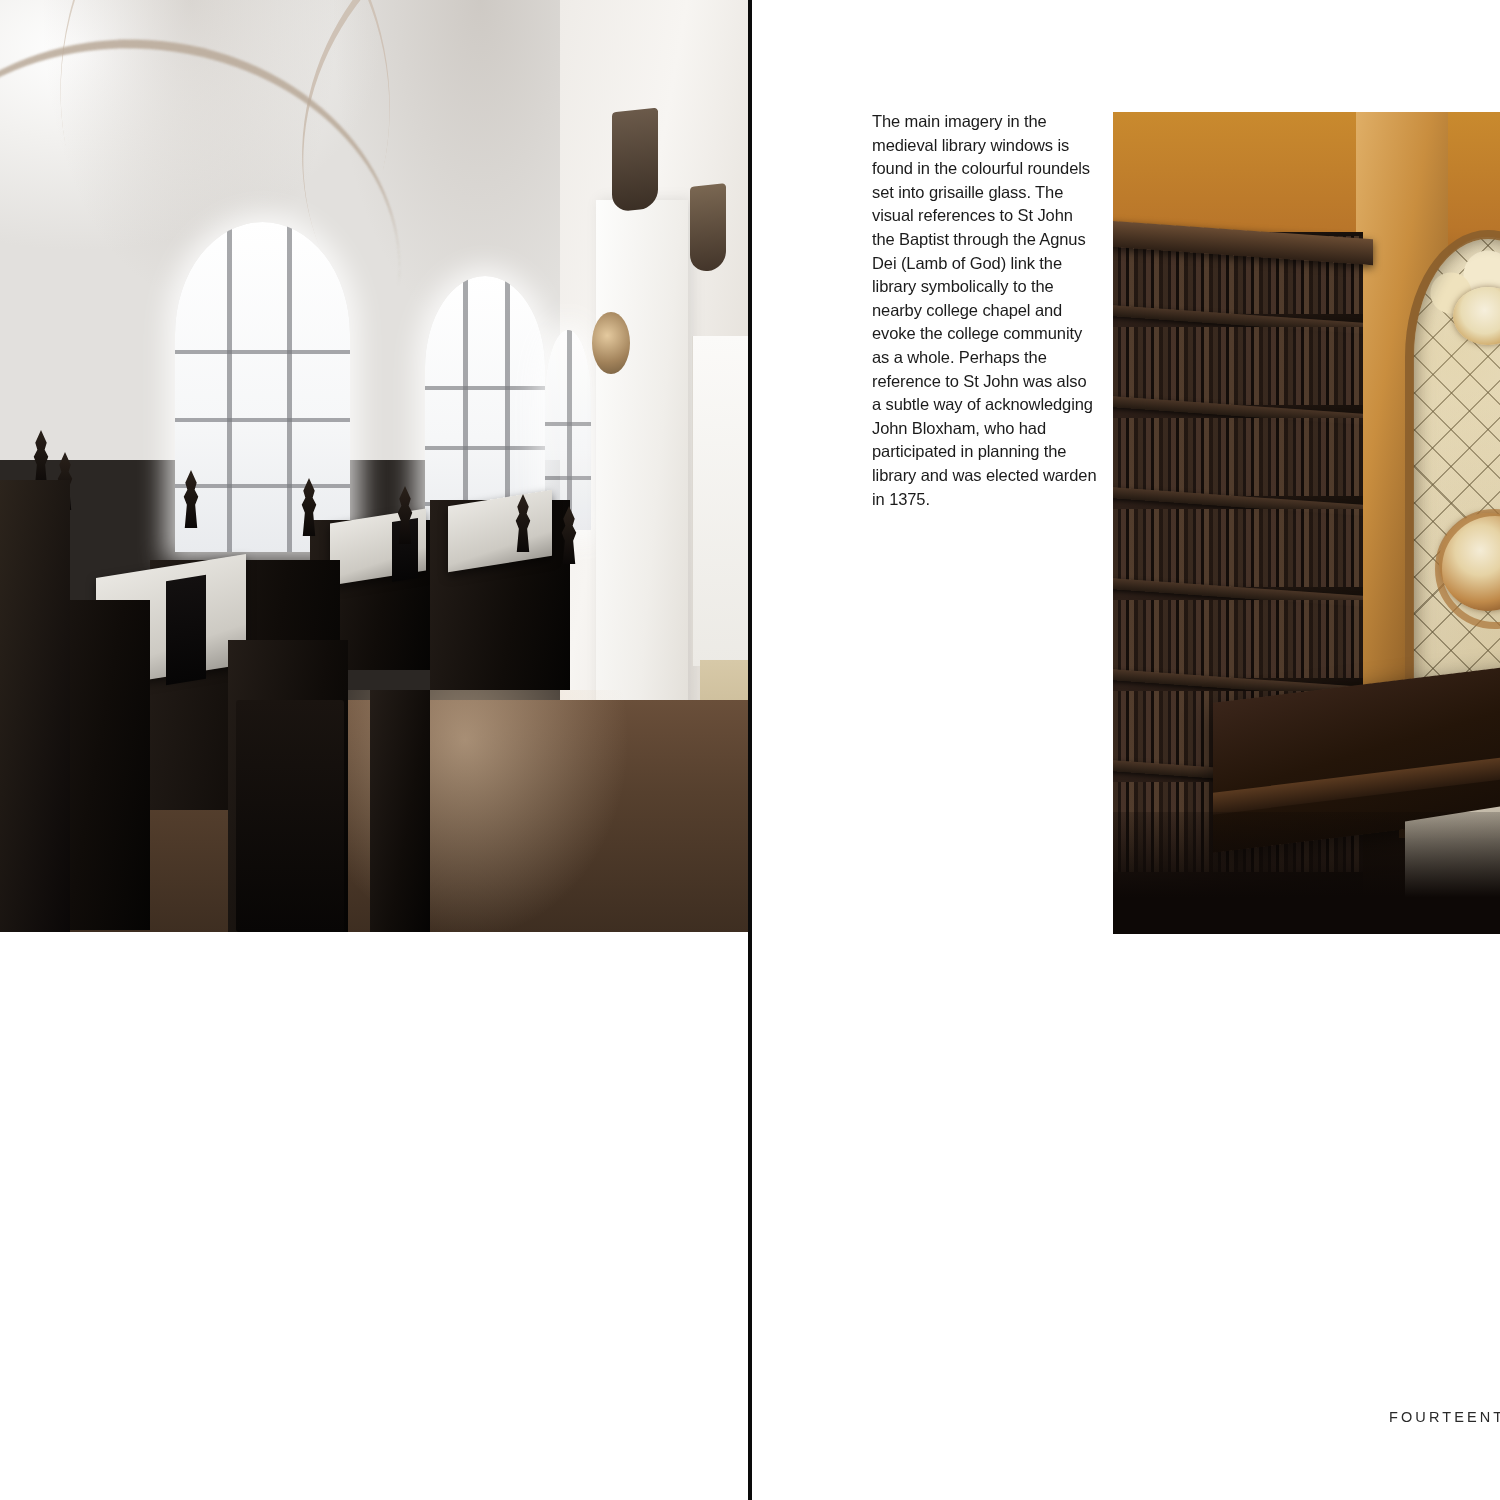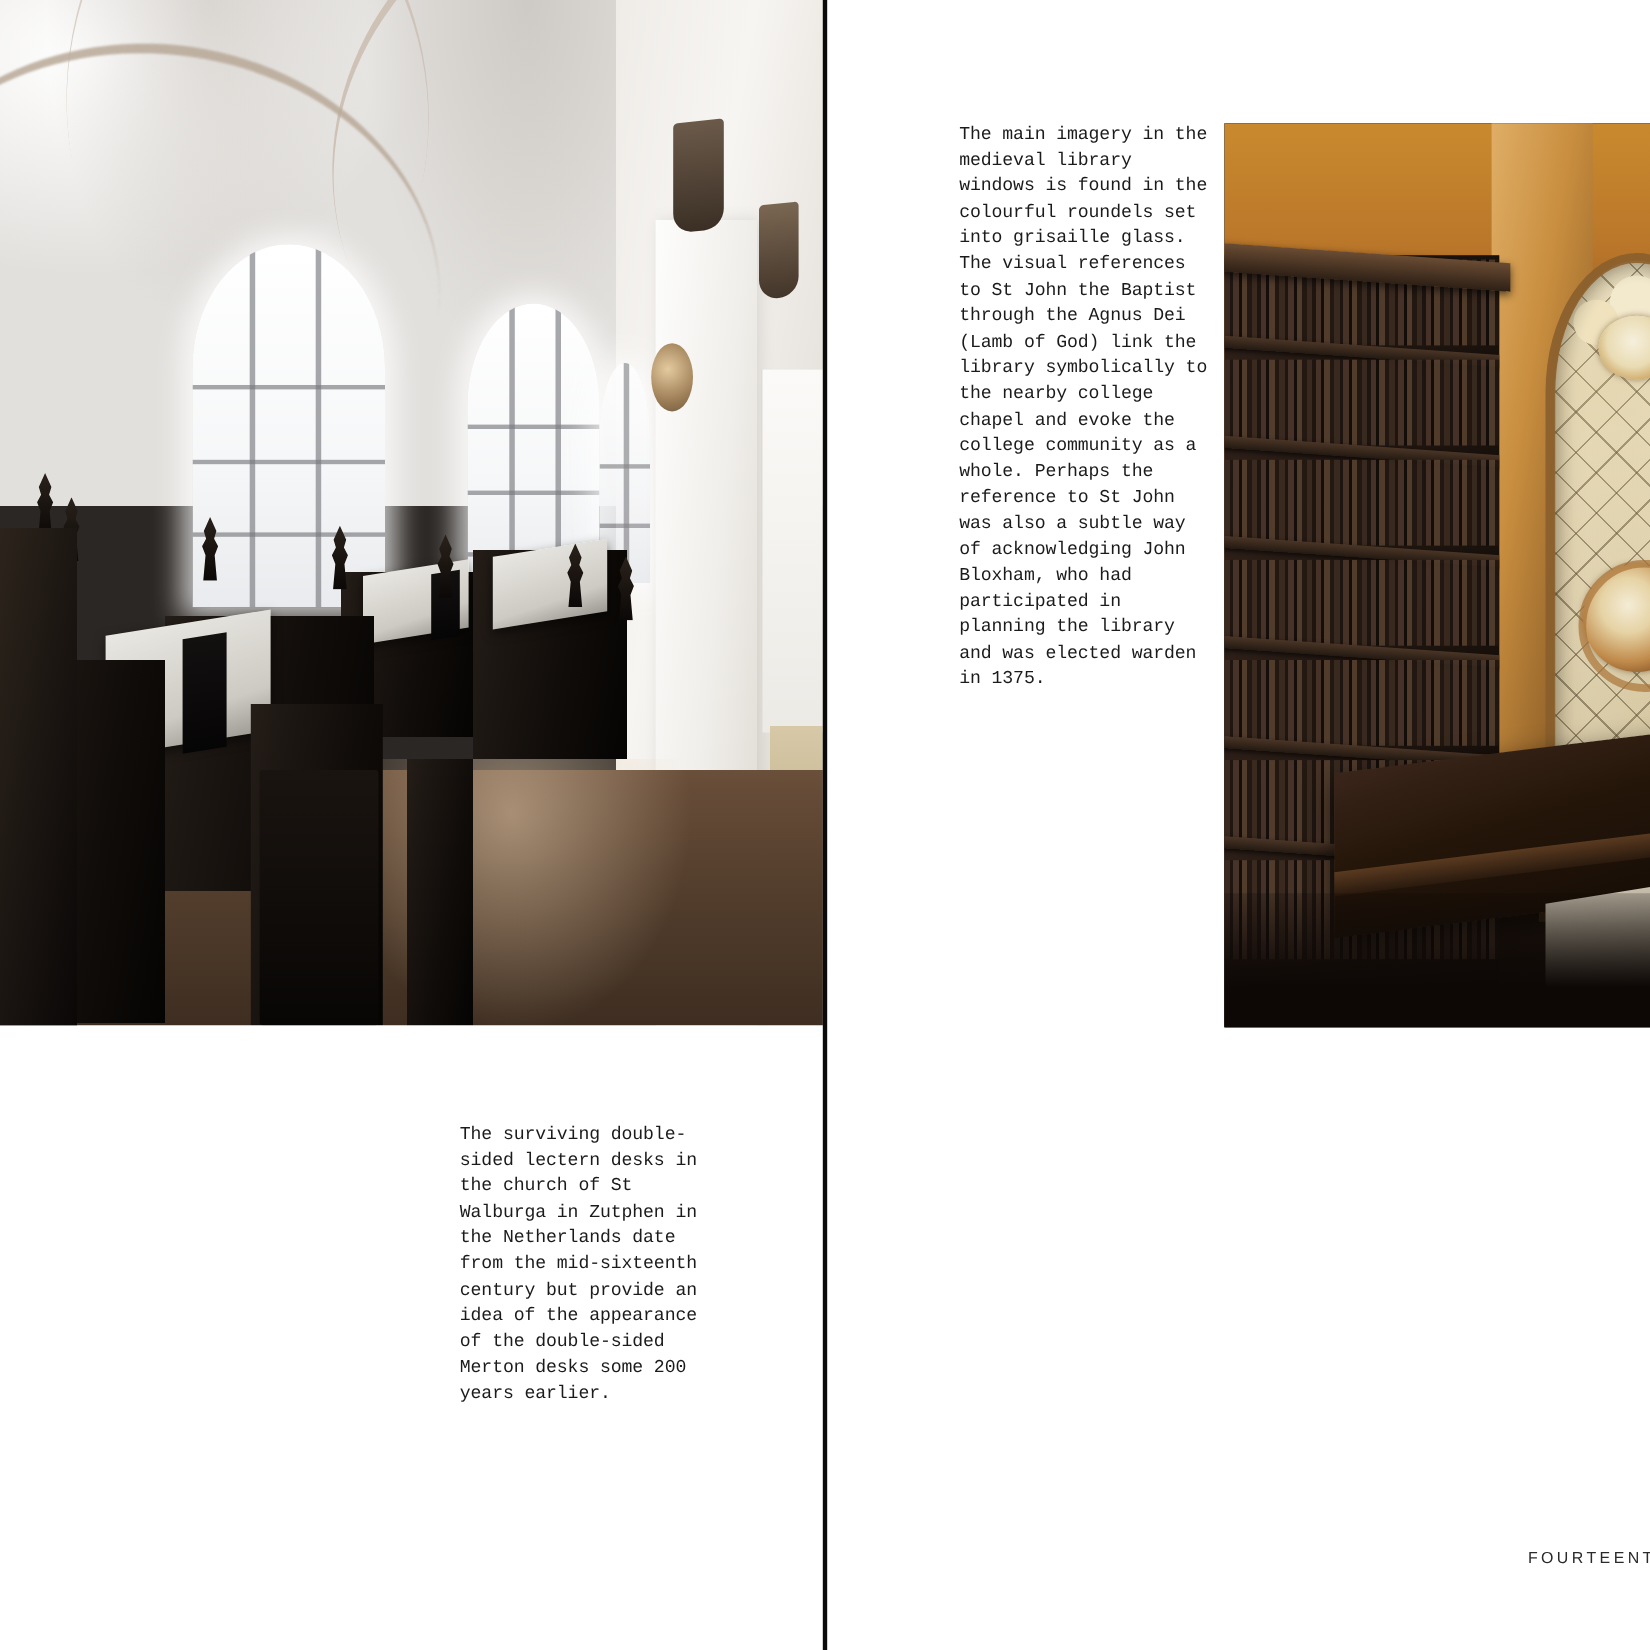--- a/index.html
+++ b/index.html
@@ -315,21 +315,21 @@
   }
   .pr-dark-bottom {
     position: absolute;
     left: 0; top: 700px; width: 387px; height: 122px;
     background: linear-gradient(rgba(10,6,4,.2), #0d0806 70%);
   }
 
   
   .caption {
     position: absolute;
-    font-family: Liberation Mono, monospace;
+    font-family: Liberation Sans, sans-serif;
     font-size: 16.5px;
     line-height: 23.6px;
     color: #1b1b1b;
     letter-spacing: -0.1px;
   }
   .caption-right-photo { left: 872px; top: 110px; width: 226px; }
   .caption-left-page   { left: 418px; top: 1019px; width: 220px; }
   .body-left  { left: -58px; top: 1005px; width: 430px; }
   .body-right { left: 1120px; top: 1005px; width: 470px; }
   .body-right p { margin: 0; }
@@ -458,21 +458,20 @@
     <div class="pr-sill"></div>
 
     <div class="pr-table"></div>
     <div class="pr-table-edge"></div>
     <div class="pr-paper"></div>
     <div class="pr-dark-bottom"></div>
   </div>
 
   <div class="caption caption-right-photo">The main imagery in the medieval library windows is found in the colourful roundels set into grisaille glass. The visual references to St John the Baptist through the Agnus Dei (Lamb of God) link the library symbolically to the nearby college chapel and evoke the college community as a whole. Perhaps the reference to St John was also a subtle way of acknowledging John Bloxham, who had participated in planning the library and was elected warden in 1375.</div>
 
-  <div class="caption caption-left-page">The surviving double-sided lectern desks in the church of St Walburga in Zutphen in the Netherlands date from the mid-sixteenth century but provide an idea of the appearance of the double-sided Merton desks some 200 years earlier.</div>
 
   <div class="body-left">
     <p>rmed a quadrangle, known until</p>
     <p>‘‘Little” Quadrangle’. The</p>
     <p>arest the hall and the sacristy was</p>
     <p>nuniment tower (or treasury),</p>
     <p>century to keep valuables and the</p>
     <p>and administrative documents</p>
     <p>erty (on which the college’s</p>
     <p>n the opposite side of the newly</p>

